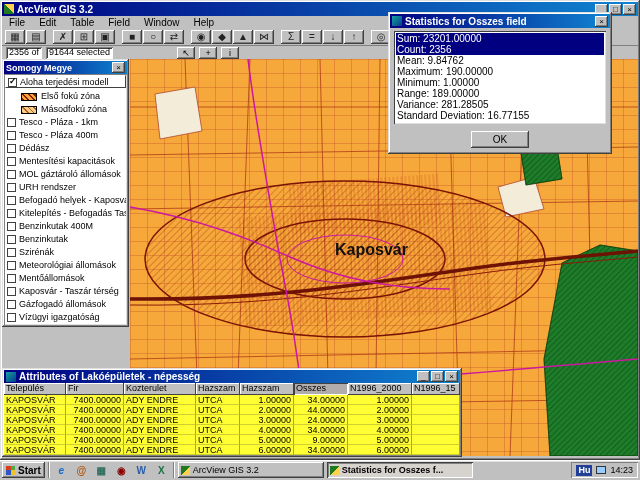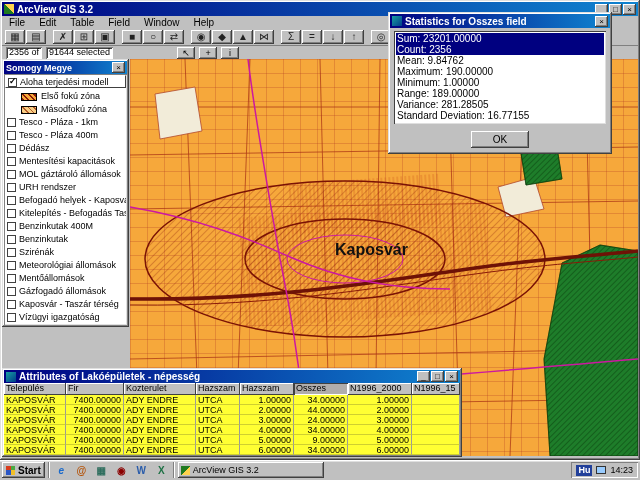--- a/index.html
+++ b/index.html
@@ -271,25 +271,25 @@
       <div class="leg-item">
           <span class="cb"></span>
           <span>Meteorológiai állomások</span>
         </div>
       <div class="leg-item">
           <span class="cb"></span>
           <span>Mentőállomások</span>
         </div>
       <div class="leg-item">
           <span class="cb"></span>
+          <span>Kaposvár - Taszár térség</span>
+        </div>
+      <div class="leg-item">
+          <span class="cb"></span>
           <span>Gázfogadó állomások</span>
-        </div>
-      <div class="leg-item">
-          <span class="cb"></span>
-          <span>Kaposvár - Taszár térség</span>
         </div>
       <div class="leg-item">
           <span class="cb"></span>
           <span>Vízügyi igazgatóság</span>
         </div>
       <div class="leg-item">
           <span class="cb"></span>
           <span>VOLÁN</span>
         </div>
       <div class="leg-item">
@@ -423,20 +423,24 @@
     <button class="ql ql-mail">@</button>
     <button class="ql ql-desktop">▦</button>
     <button class="ql ql-chan">◉</button>
     <button class="ql ql-word">W</button>
     <button class="ql ql-excel">X</button>
     <span class="tb-sep"></span>
     <button class="task btn">
       <span class="task-icon"></span>
       <span>ArcView GIS 3.2</span>
     </button>
+    <button class="task btn pressed active">
+      <span class="task-icon"></span>
+      <span>Statistics for Osszes f...</span>
+    </button>
     <span id="tray">
       <span class="lang">Hu</span>
       <span class="tray-mon"></span>
       <span>14:23</span>
     </span>
   </div>
 
 </div>
 
 </body></html>

